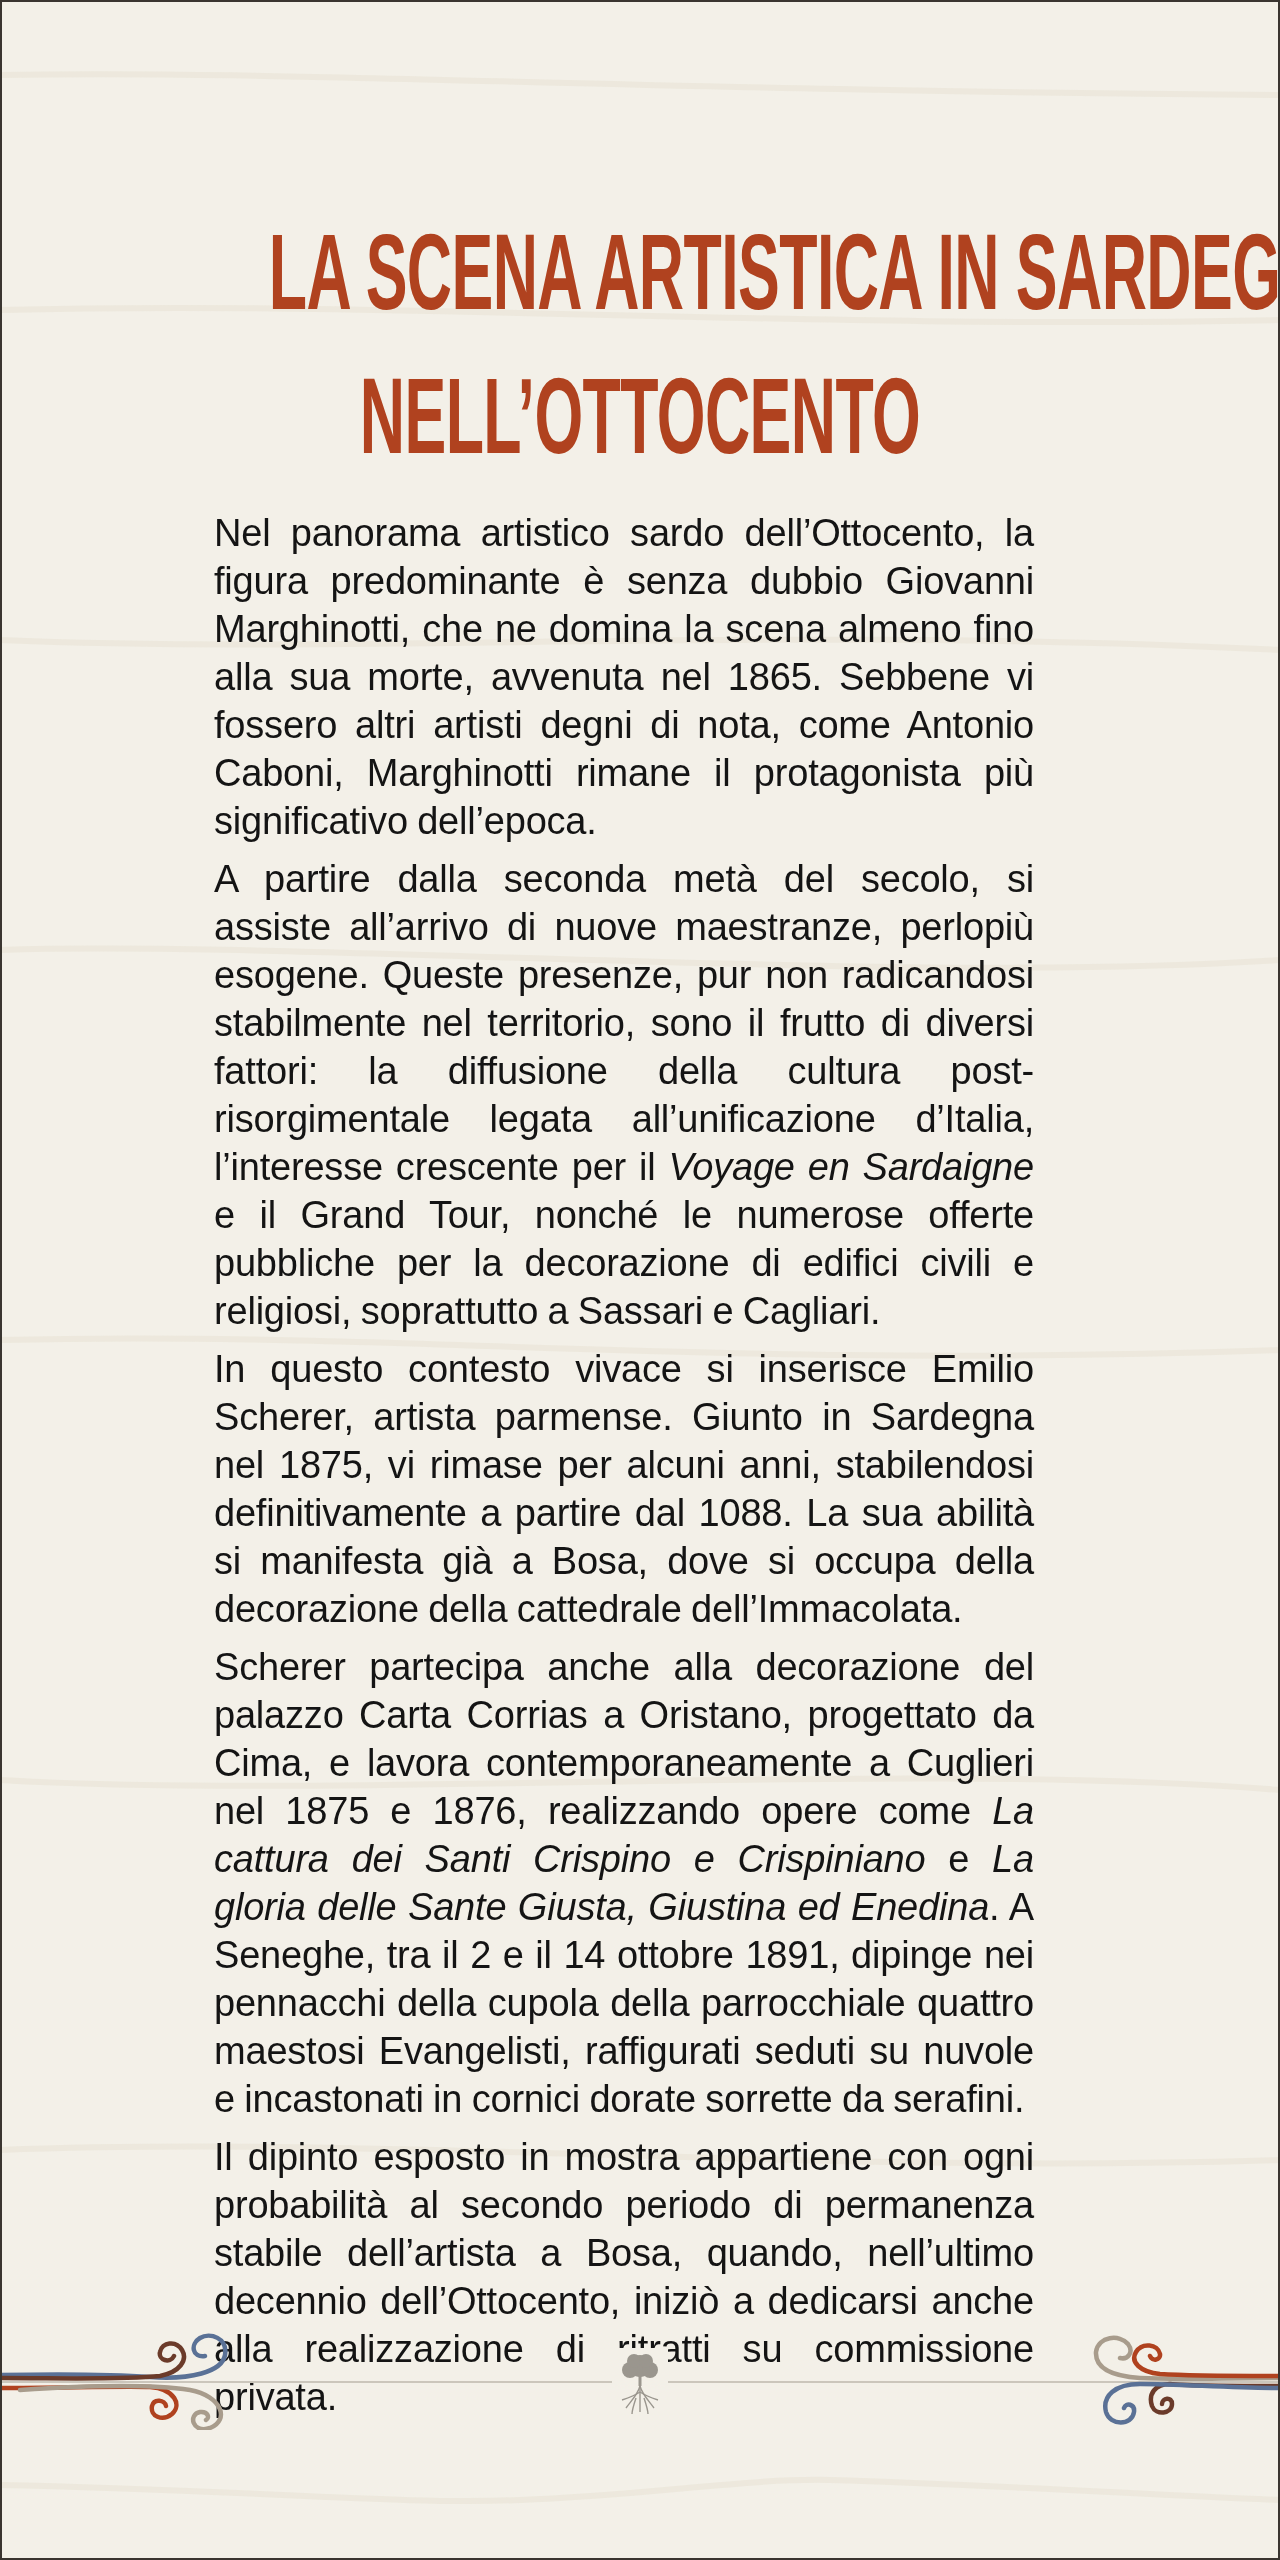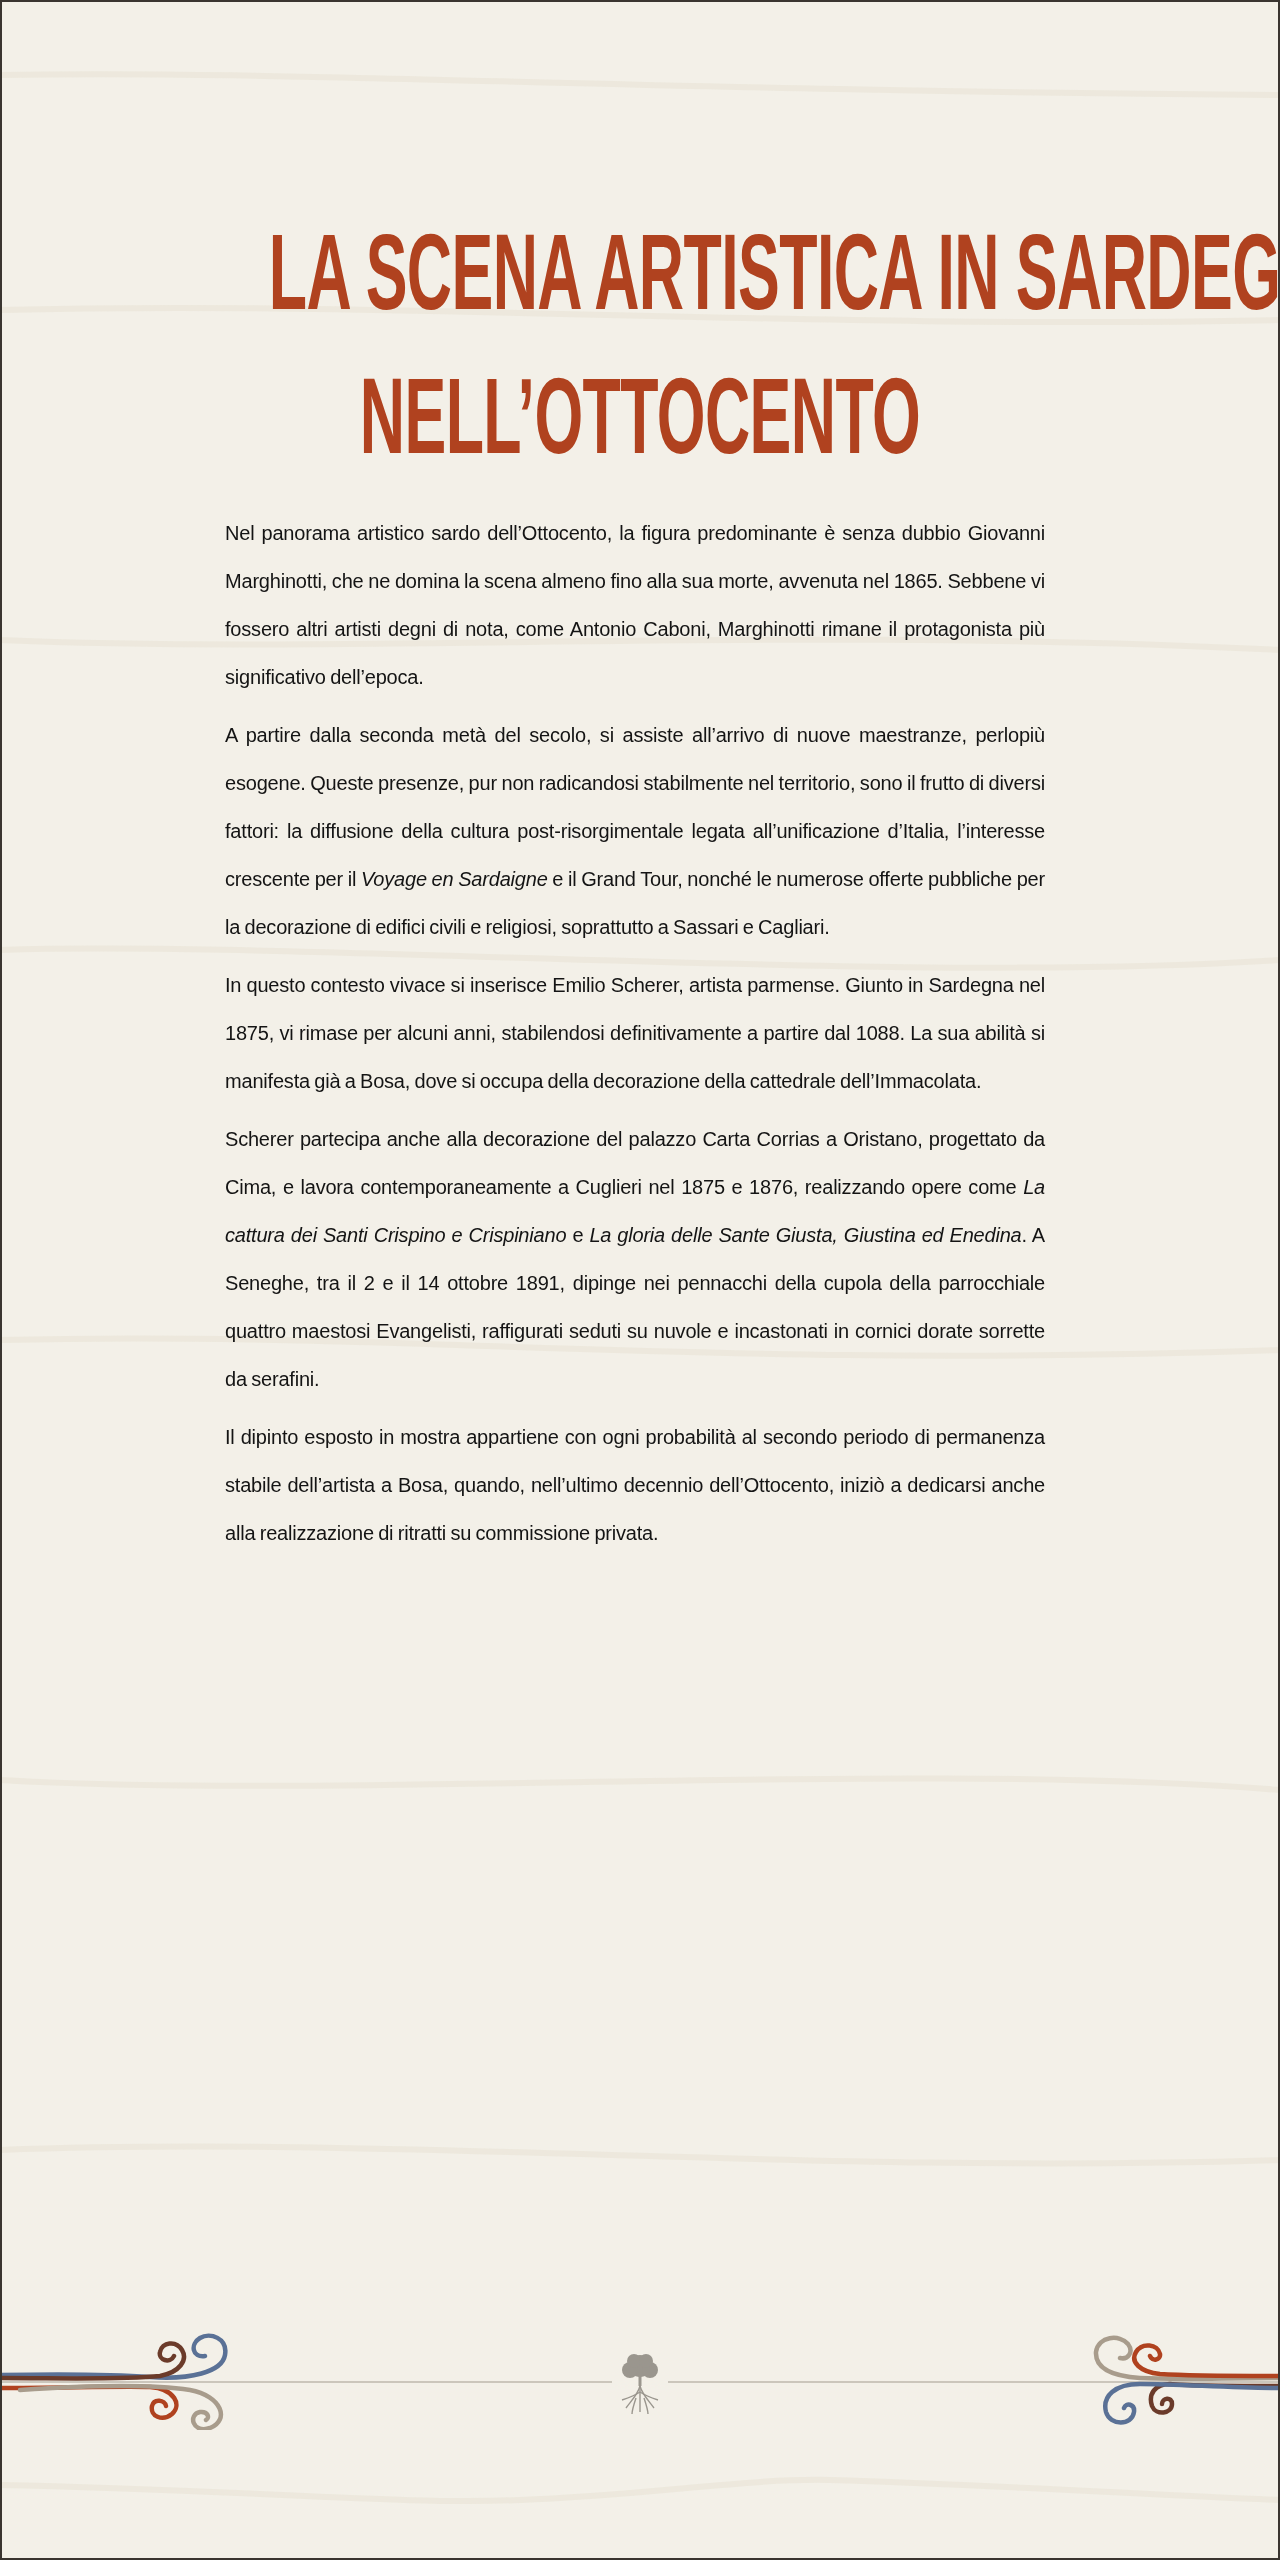--- a/index.html
+++ b/index.html
@@ -29,22 +29,22 @@
     z-index: 2;
   }
   .title .line {
     display: block;
     transform: scaleX(0.58);
     transform-origin: center;
     white-space: nowrap;
   }
   .body-text {
     position: absolute;
-    left: 225px; width: 820px; top: 509px;
-    font-size: 20px;
+    left: 214px; width: 820px; top: 509px;
+    font-size: 38px;
     line-height: 48px;
     color: #141414;
     text-align: justify;
     z-index: 2;
   }
   .body-text p {
     margin: 0 0 10px 0;
     text-align: justify;
     letter-spacing: -0.2px;
     word-spacing: -1px;

